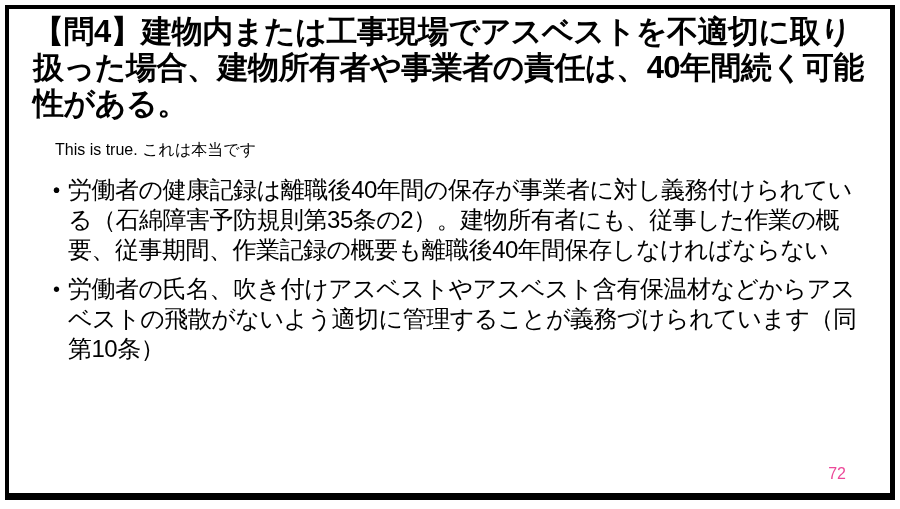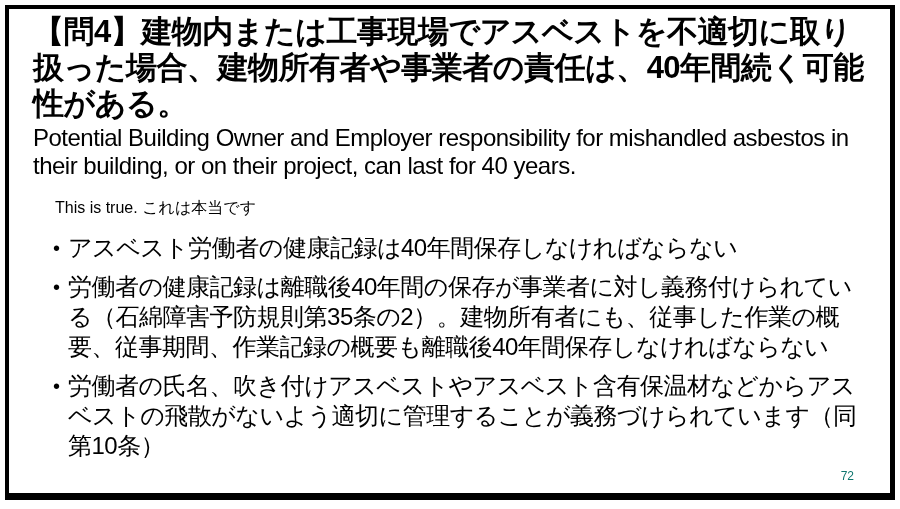--- a/index.html
+++ b/index.html
@@ -69,43 +69,41 @@
   }
   .bullet-marker {
     position: absolute;
     left: 20px;
     top: 0;
     font-size: 20px;
     line-height: 30px;
   }
   .page-number {
     position: absolute;
-    right: 36px;
+    right: 44px;
     bottom: 10px;
-    font-size: 12px;
-    color: #0f766e;
+    font-size: 16px;
+    color: #ec4899;
   }
 </style>
 </head>
 <body>
 
 <div class="stage">
   <div class="slide-frame">
     <div class="slide-content">
 
       <h1 class="slide-title">【問4】建物内または工事現場でアスベストを不適切に取り扱った場合、建物所有者や事業者の責任は、40年間続く可能性がある。</h1>
 
-      <p class="slide-subtitle">Potential Building Owner and Employer responsibility for mishandled asbestos in their building, or on their project, can last for 40 years.</p>
 
       <p class="slide-answer">This is true. これは本当です</p>
 
       <ul class="bullet-list">
         <li>
           <span class="bullet-marker">•</span>
-          <span>アスベスト労働者の健康記録は40年間保存しなければならない</span>
         </li>
         <li>
           <span class="bullet-marker">•</span>
           <span>労働者の健康記録は離職後40年間の保存が事業者に対し義務付けられている（石綿障害予防規則第35条の2）。建物所有者にも、従事した作業の概要、従事期間、作業記録の概要も離職後40年間保存しなければならない</span>
         </li>
         <li>
           <span class="bullet-marker">•</span>
           <span>労働者の氏名、吹き付けアスベストやアスベスト含有保温材などからアスベストの飛散がないよう適切に管理することが義務づけられています（同第10条）</span>
         </li>
       </ul>

